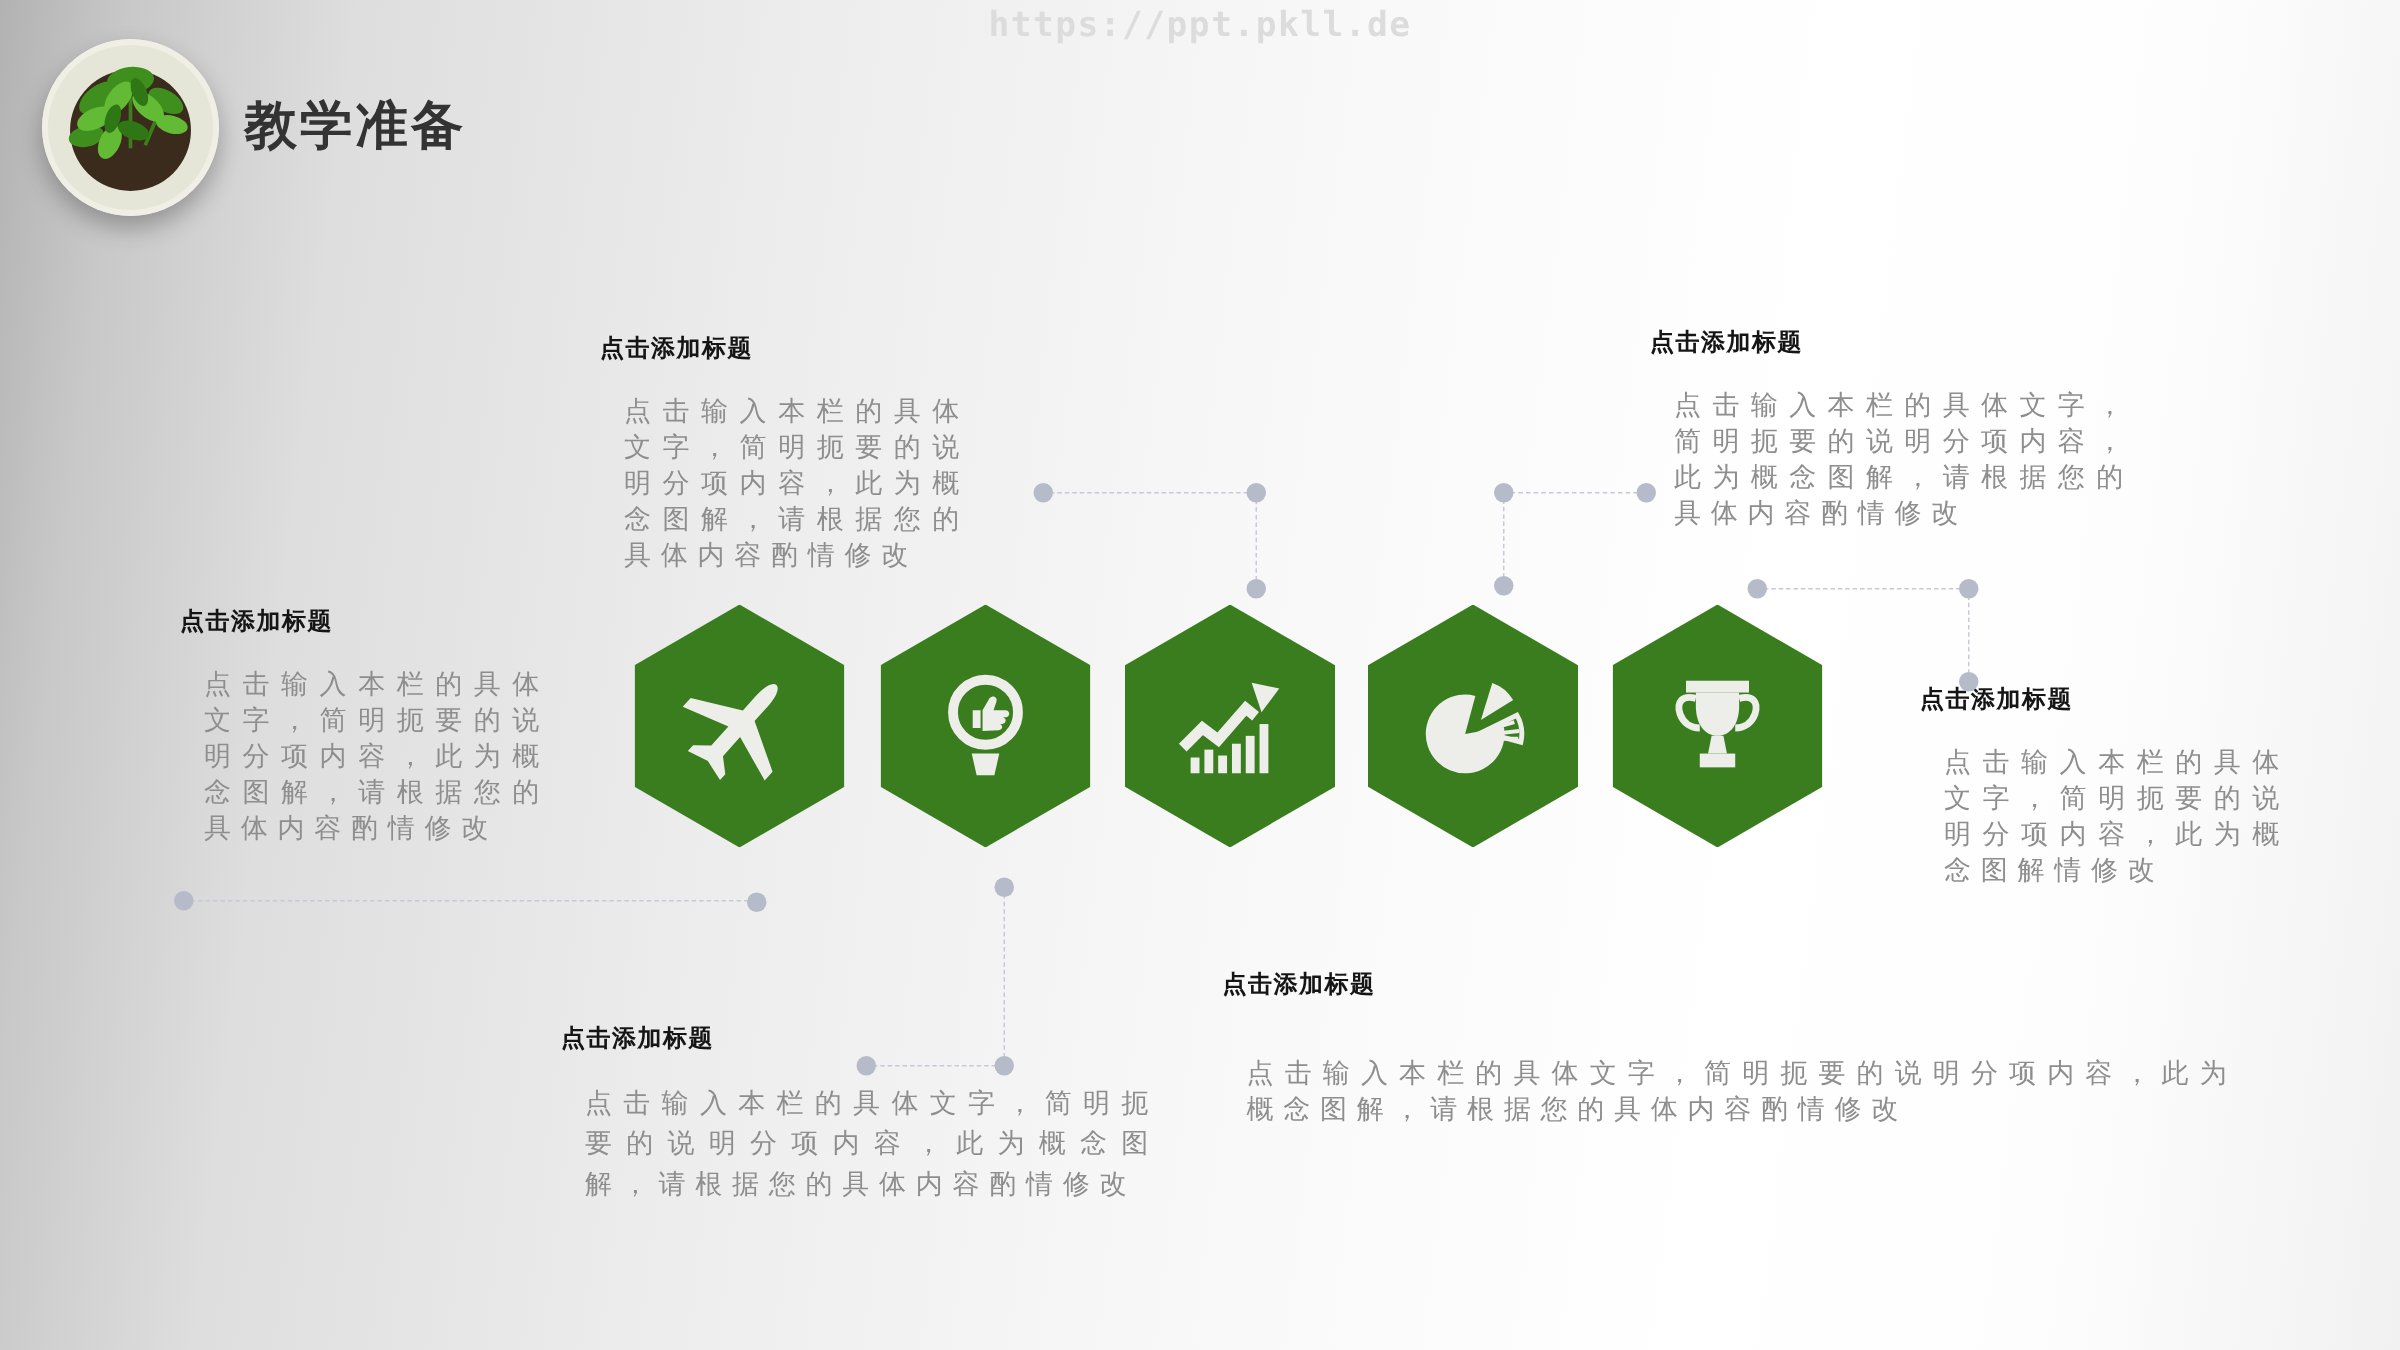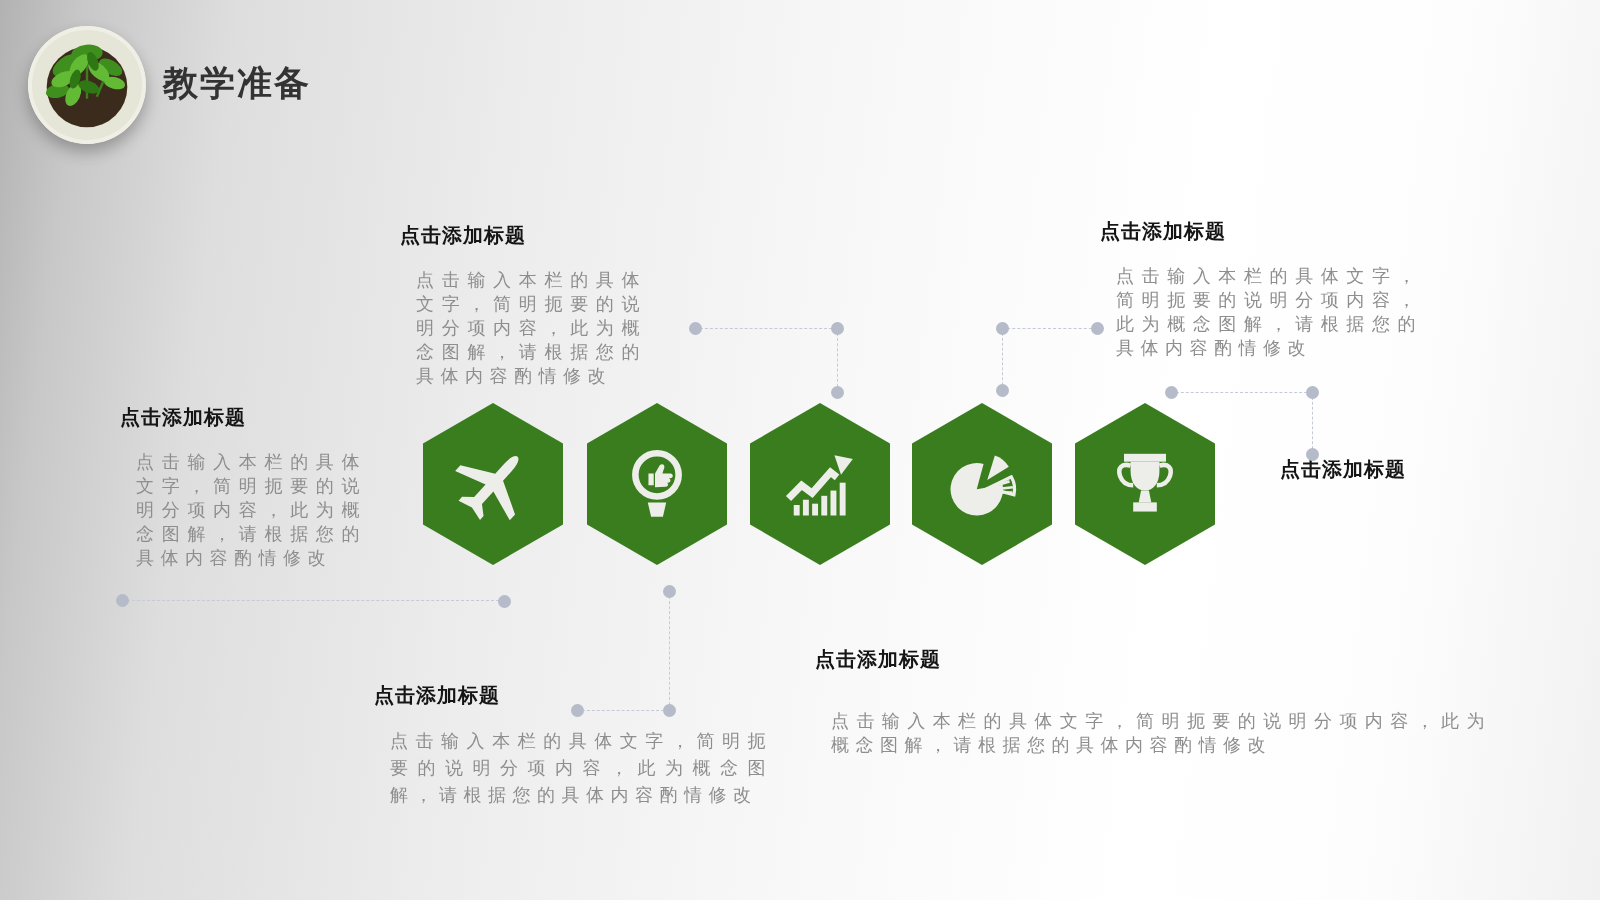--- a/index.html
+++ b/index.html
@@ -27,34 +27,35 @@
   .hex{
     position:absolute;top:403px;width:140px;height:162px;background:#3a7d1e;
     clip-path:polygon(50% 0%,100% 25%,100% 75%,50% 100%,0% 75%,0% 25%);
     display:flex;align-items:center;justify-content:center;
   }
   .hex svg{width:84px;height:84px;display:block;}
   .ic{fill:#edeee9;}
   .ic-stroke{fill:none;stroke:#edeee9;}
   
   .block{position:absolute;}
-  .block-title{font-size:20px;font-weight:bold;color:#151515;letter-spacing:1px;margin:0 0 19px 0;}
+  .block-title{font-size:16px;font-weight:bold;color:#151515;letter-spacing:1px;margin:0 0 19px 0;}
   .block-body{font-size:18px;color:#8e8e8e;letter-spacing:6.5px;line-height:24px;margin:16px;text-align:justify;}
   .lh27{line-height:27px;}
   .gap36{margin-bottom:36px;}
   
   .hline{position:absolute;height:0;border-top:1px dashed #c5cad6;}
   .vline{position:absolute;width:0;border-left:1px dashed #c5cad6;}
   .dot{position:absolute;width:13px;height:13px;border-radius:50%;background:#b5bbc9;}
 </style>
 </head>
 <body>
 
 <div id="stage">
 
+  <div class="watermark">https://ppt.pkll.de</div>
 
   <div class="plant">
     <svg viewBox="0 0 120 120">
       <circle cx="60" cy="60" r="60" fill="#efefe6"></circle>
       <circle cx="60" cy="60" r="56" fill="#e6e6d8"></circle>
       <circle cx="60" cy="62" r="41" fill="#3b2b1d"></circle>
       <g fill="none" stroke="#3c7d1c" stroke-width="2.5">
         <path d="M50 72 L42 44 M60 74 L60 38 M70 72 L80 48"></path>
       </g>
       <g fill="#3f8f1f">
@@ -142,20 +143,21 @@
     <p class="block-body">点击输入本栏的具体文字，简明扼要的说明分项内容，此为概念图解，请根据您的具体内容酌情修改</p>
   </div>
 
   <div class="block" style="left:1100px;top:218px;width:338px;">
     <div class="block-title">点击添加标题</div>
     <p class="block-body">点击输入本栏的具体文字，简明扼要的说明分项内容，此为概念图解，请根据您的具体内容酌情修改</p>
   </div>
 
   <div class="block" style="left:1280px;top:456px;width:262px;">
     <div class="block-title">点击添加标题</div>
+    <p class="block-body">点击输入本栏的具体文字，简明扼要的说明分项内容，此为概念图解情修改</p>
   </div>
 
   <div class="block" style="left:374px;top:682px;width:414px;">
     <div class="block-title">点击添加标题</div>
     <p class="block-body lh27">点击输入本栏的具体文字，简明扼要的说明分项内容，此为概念图解，请根据您的具体内容酌情修改</p>
   </div>
 
   <div class="block" style="left:815px;top:646px;width:692px;">
     <div class="block-title gap36">点击添加标题</div>
     <p class="block-body">点击输入本栏的具体文字，简明扼要的说明分项内容，此为概念图解，请根据您的具体内容酌情修改</p>

